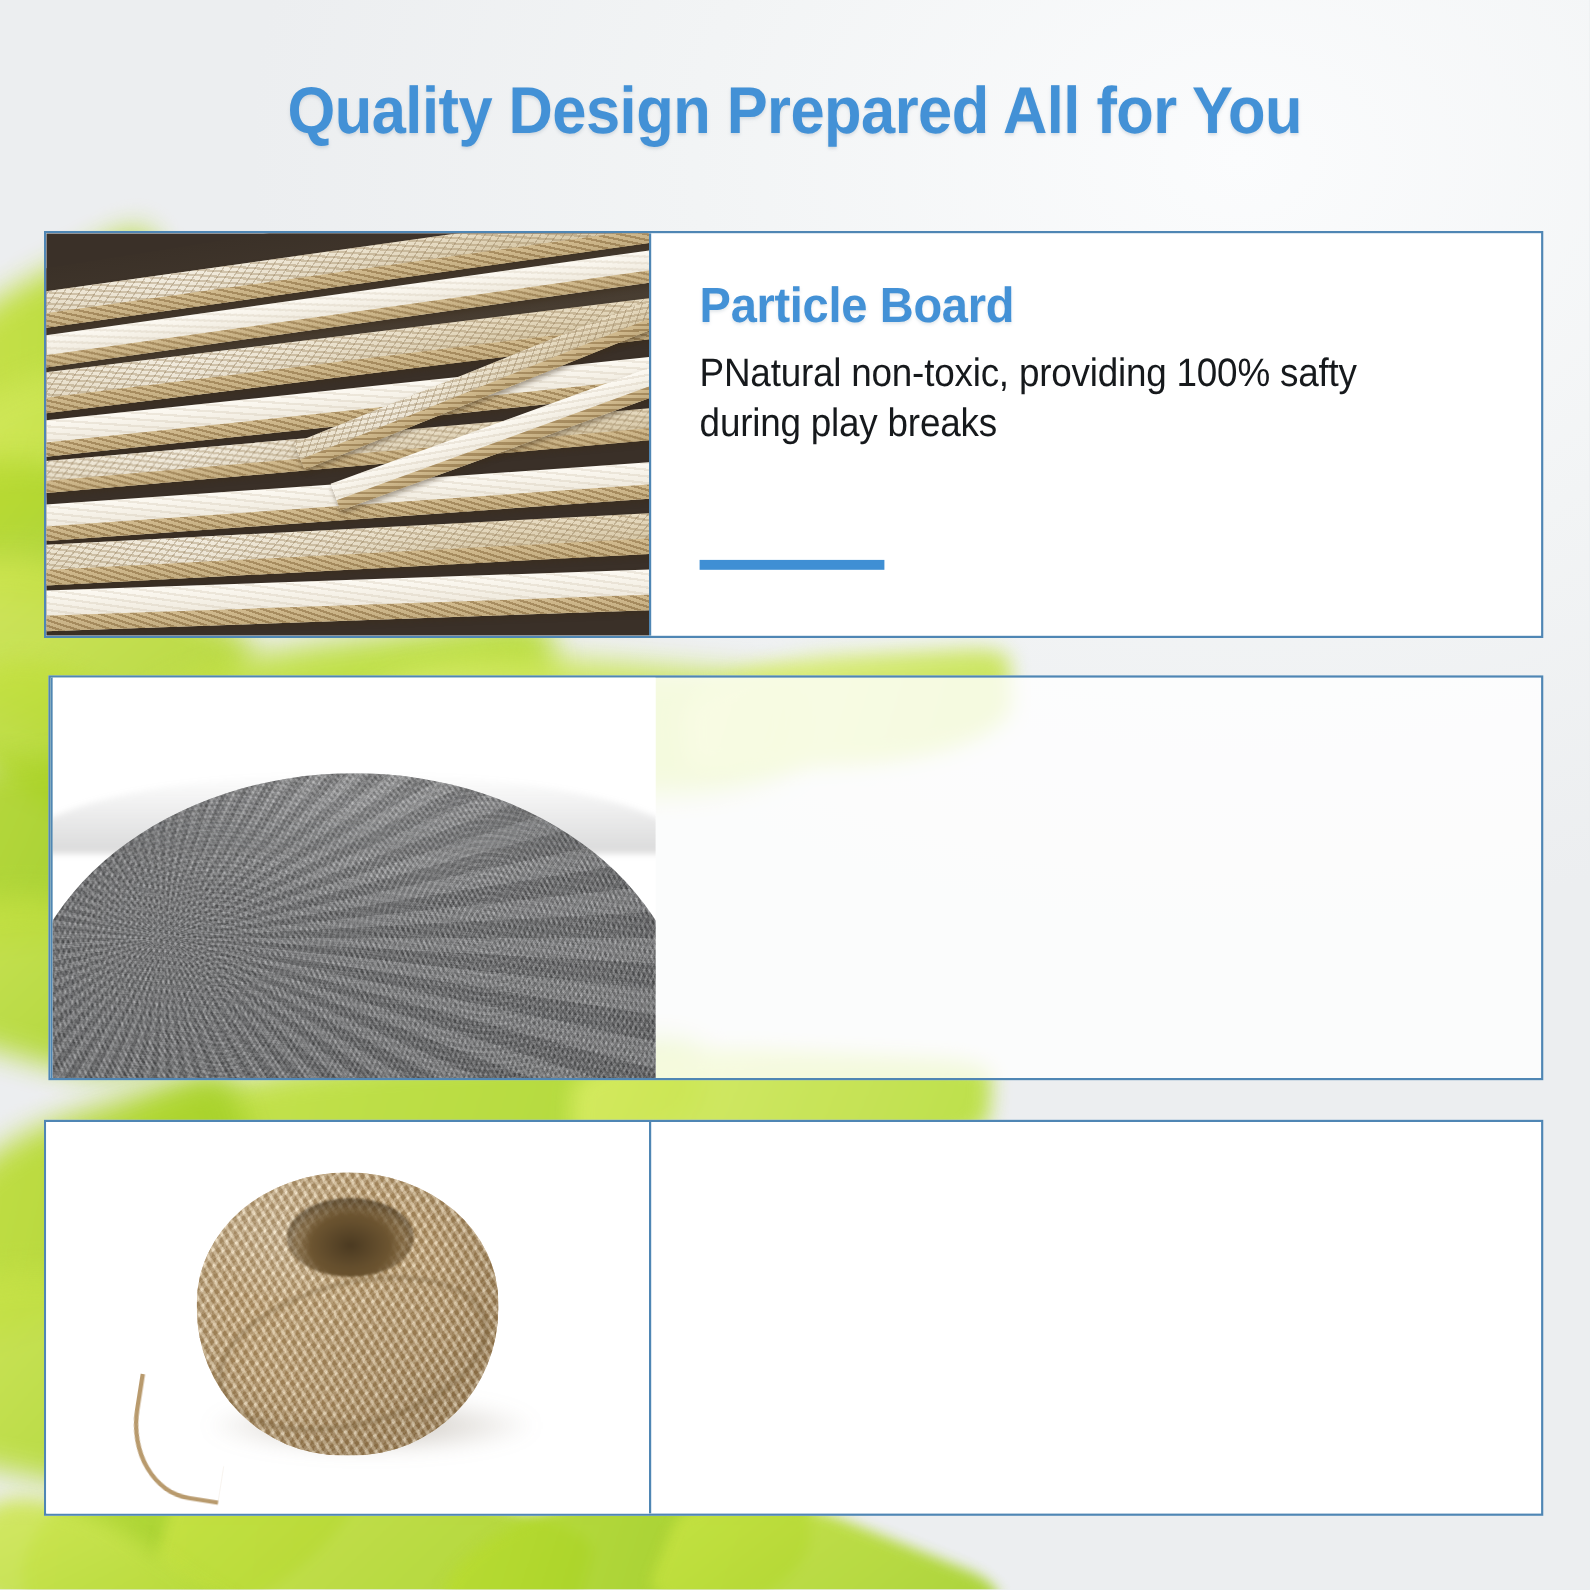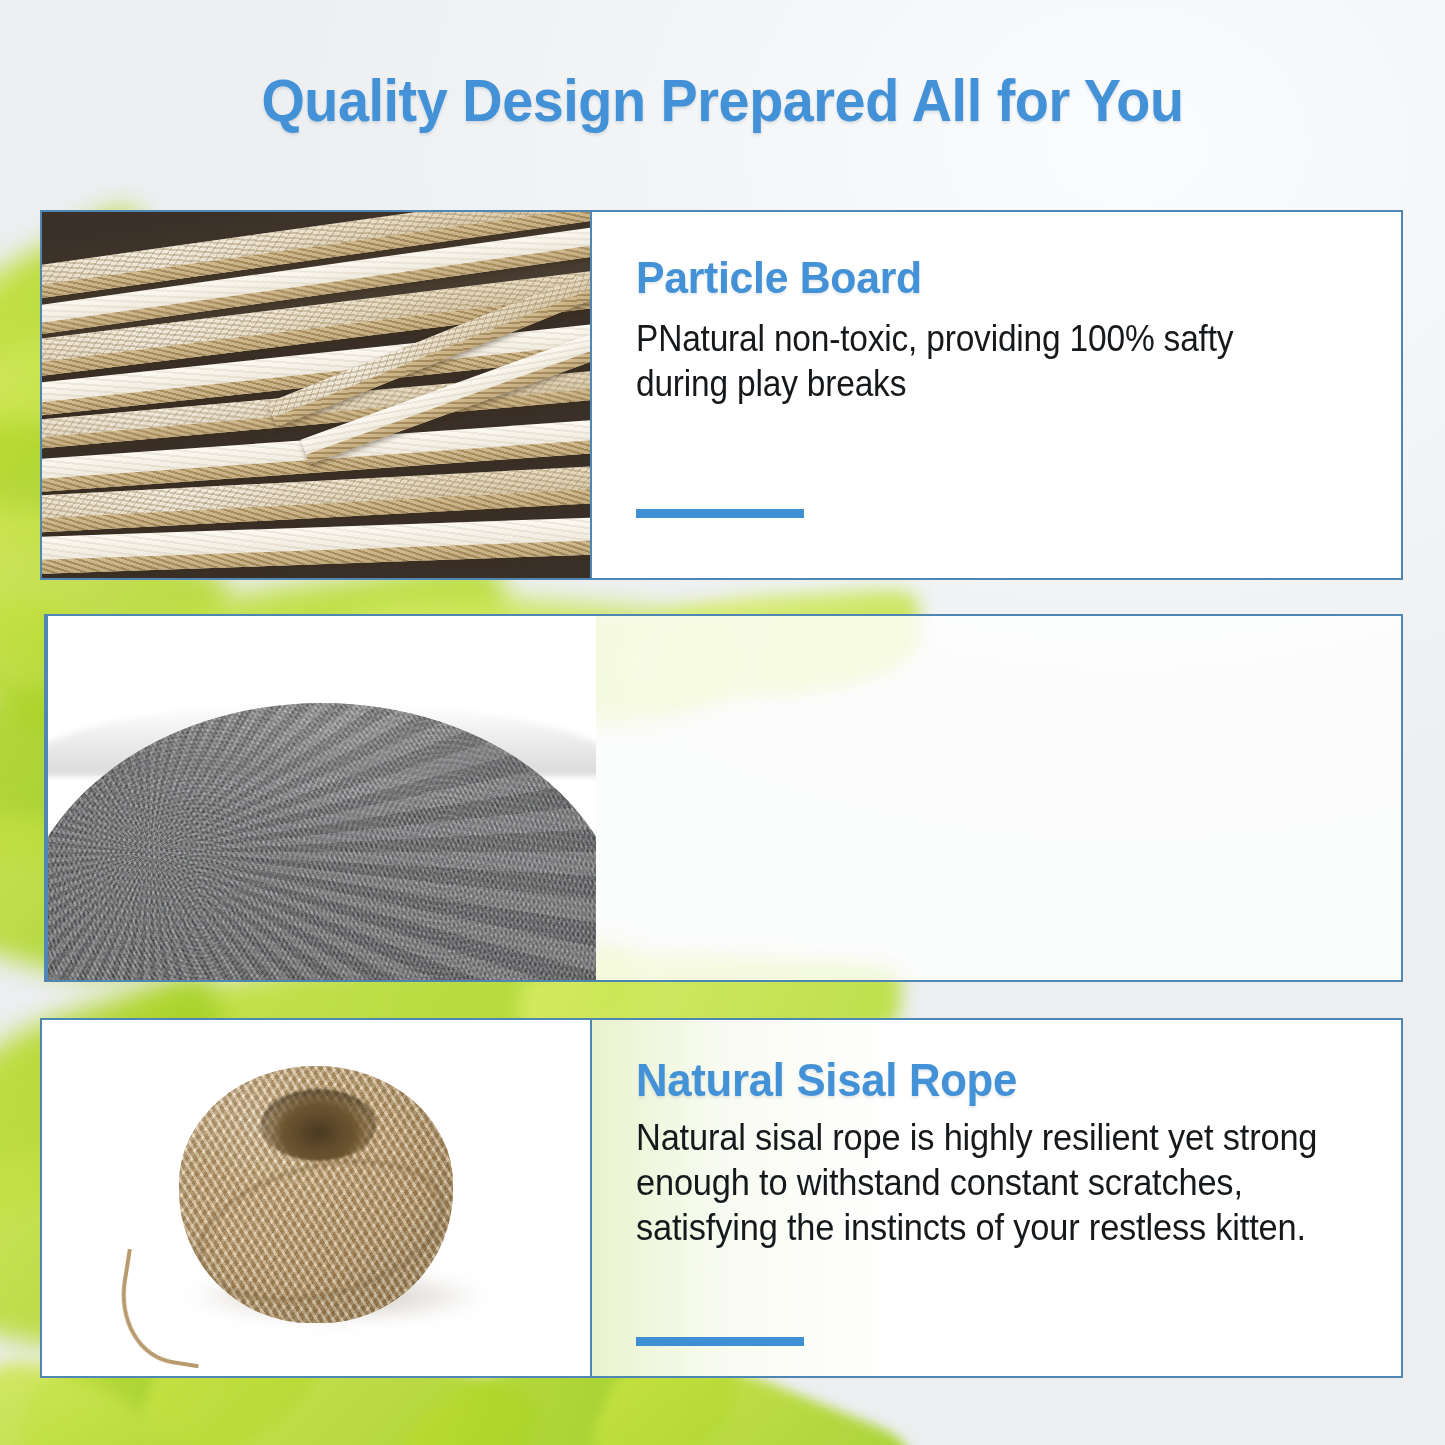--- a/index.html
+++ b/index.html
@@ -263,18 +263,13 @@
       <div class="rope-tail"></div>
       <div class="rope-ball">
         <div class="twine"></div>
         <div class="twine b"></div>
         <div class="rope-coil"></div>
         <div class="rope-hole"></div>
       </div>
     </div>
   </div>
   <div class="divider"></div>
-  <div class="pane text-pane">
-    <div class="card-title">Natural Sisal Rope</div>
-    <div class="card-body">Natural sisal rope is highly resilient yet strong enough to withstand constant scratches, satisfying the instincts of your restless kitten.</div>
-    <div class="accent"></div>
-  </div>
 </section>
 
 </body></html>

